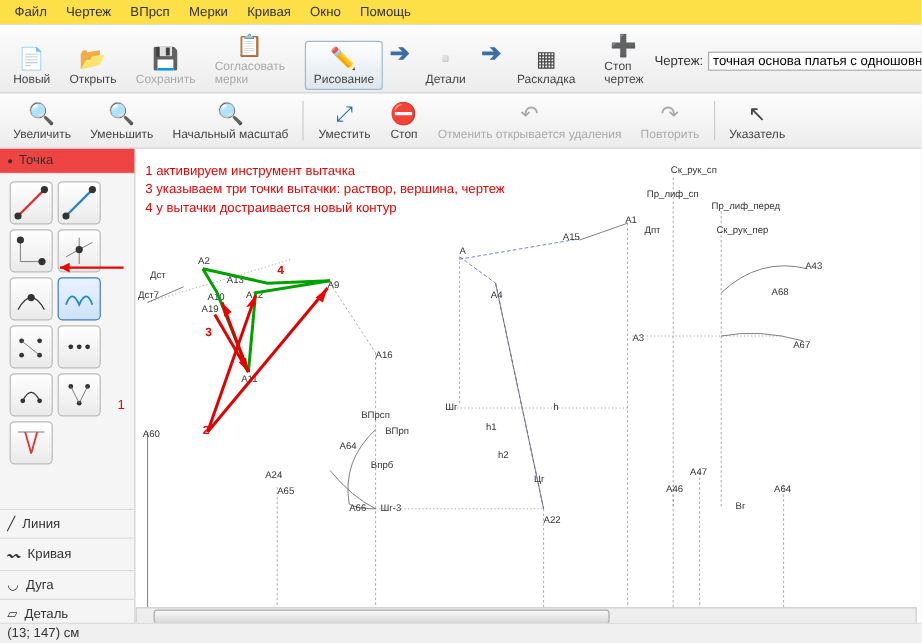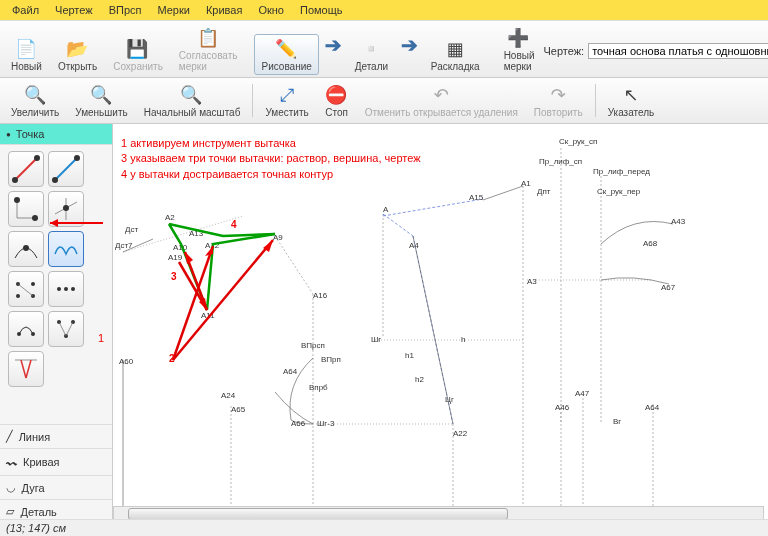--- a/index.html
+++ b/index.html
@@ -11,33 +11,33 @@
 .tbtn.disabled { color: #aaa; }
 .tbtn.active { background: linear-gradient(#fff,#dde6ee); border: 1px solid #a0b8cc; border-radius: 3px; }
 .tbtn .ico { width: 24px; height: 24px; display: flex; align-items: center; justify-content: center; font-size: 18px; }
 .sep { width:1px; background:#ccc; align-self: stretch; margin: 4px 3px; }
 .arrow-r { color:#3a6ea5; font-size: 20px; font-weight: bold; padding: 0 4px 18px 4px; }
 .rhs-field { margin-left: auto; display: flex; align-items: center; gap: 4px; font-size: 11px; padding-bottom: 16px; }
 .rhs-field input { border:1px solid #aaa; font-size: 11px; padding: 1px 3px; width: 188px; }
 .toolbar2 { display: flex; align-items: flex-end; background: linear-gradient(#fdfdfd,#ececec); border-bottom: 1px solid #ccc; padding: 2px 4px; gap: 2px; }
 .main { display: flex; height: 423px; }
 .leftpanel { width: 113px; background: #f5f5f5; border-right: 1px solid #ccc; display: flex; flex-direction: column; }
-.section { padding: 4px 6px; font-size: 11px; border-bottom: 1px solid #ddd; background: #5eead4; display: flex; align-items: center; gap: 5px; }
+.section { padding: 4px 6px; font-size: 11px; border-bottom: 1px solid #ddd; background: #ef4444; display: flex; align-items: center; gap: 5px; }
 .section.bullet::before { content:"●"; font-size: 8px; }
 .toolgrid { display: grid; grid-template-columns: 36px 36px; grid-auto-rows: 36px; gap: 4px; padding: 6px 8px; }
 .tool { border:1px solid #bbb; border-radius:4px; background: linear-gradient(#fff,#eaeaea); display:flex; align-items:center; justify-content:center; }
 .tool.selected { border:1px solid #3a78c4; background: linear-gradient(#eaf3ff,#cfe2f9); }
 .tool svg { width:30px; height:30px; }
 .bottom-tools { margin-top: auto; }
 .btool { padding: 5px 6px; border-top: 1px solid #ddd; display: flex; align-items: center; gap: 6px; font-size: 11px; }
 .canvas-wrap { flex: 1; position: relative; background: #fff; overflow: hidden; }
 .notes { position: absolute; left: 8px; top: 12px; font-size: 11px; color: #e00; line-height: 1.4; }
 .notes div::before { content: attr(data-num) " "; }
 .red-arrow { position:absolute; left:48px; top:218px; width:58px; height:10px; }
-.status { position: absolute; bottom: 0; left: 0; font-size: 11px; padding: 2px 6px; background: #f0f0f0; width: 100%; border-top:1px solid #ddd;font-style:italic; }
+.status { position: absolute; bottom: 0; left: 0; font-size: 11px; padding: 2px 6px; background: #f0f0f0; width: 100%; border-top:1px solid #ddd; }
 .scroll-h { position:absolute; bottom:14px; left:113px; right:4px; height:16px; background:#eee; border:1px solid #ccc; }
 .scroll-h .thumb { position:absolute; left:14px; width:380px; top:1px; bottom:1px; background:linear-gradient(#f8f8f8,#d8d8d8); border:1px solid #aaa; border-radius:3px;}
 .plabel { font-size: 8px; fill:#333; }
 .plabel-red { font-size: 10px; fill:#e00; font-weight:bold;}
 .greenln { stroke:#00a000; stroke-width:2.5; fill:none;}
 .redln { stroke:#e00000; stroke-width:2.5; fill:none;}
 .thinln { stroke:#666; stroke-width:0.7; }
 .dashln { stroke:#888; stroke-width:0.6; stroke-dasharray:2 2;}
 .dotln { stroke:#888; stroke-width:0.6; stroke-dasharray:1 2;}
 .blueln { stroke:#3355cc; stroke-width:0.6; stroke-dasharray:3 2;}
@@ -83,21 +83,21 @@
       <span>Детали</span>
     </div>
   <div class="arrow-r">➔</div>
   <div class="tbtn">
       <div class="ico">▦</div>
       <span>Раскладка</span>
     </div>
   <div class="sep"></div>
   <div class="tbtn">
       <div class="ico">➕</div>
-      <span>Новый мерки</span>
+      <span>Стоп чертеж</span>
     </div>
   <div class="rhs-field">
     <span>Чертеж:</span>
     <input value="точная основа платья с одношовным рука" style="">
   </div>
 </div>
 
 <div class="toolbar2">
   <div class="tbtn">
       <div class="ico" style="color:#2a6ebb">🔍</div>
@@ -245,21 +245,21 @@
           <span>▦</span>
           <span>Раскладка</span>
         </div>
     </div>
   </div>
 
   <div class="canvas-wrap">
     <div class="notes">
       <div data-num="1">активируем инструмент вытачка</div>
       <div data-num="3">указываем три точки вытачки: раствор, вершина, чертеж</div>
-      <div data-num="4">у вытачки достраивается точная контур</div>
+      <div data-num="4">у вытачки достраивается новый контур</div>
     </div>
     <svg width="655" height="395" style="position:absolute;left:0;top:0">
 
       <line class="thinln" x1="10" y1="236" x2="10" y2="390"></line>
       <line class="dotln" x1="10" y1="128" x2="130" y2="92"></line>
       <line class="thinln" x1="10" y1="128" x2="40" y2="115"></line>
       <text class="plabel" x="2" y="124">Дст7</text>
       <text class="plabel" x="12" y="108">Дст</text>
       <text class="plabel" x="52" y="96">А2</text>
       <text class="plabel" x="76" y="112">А13</text>

